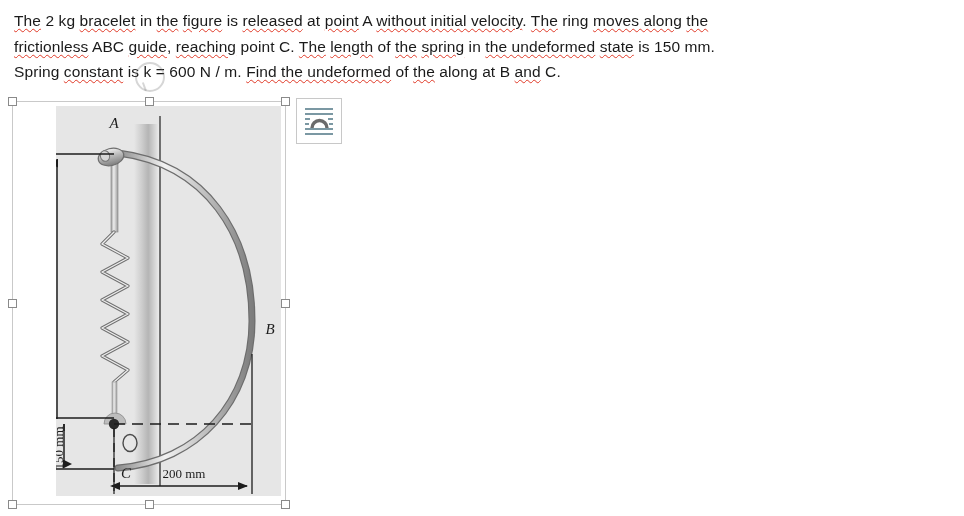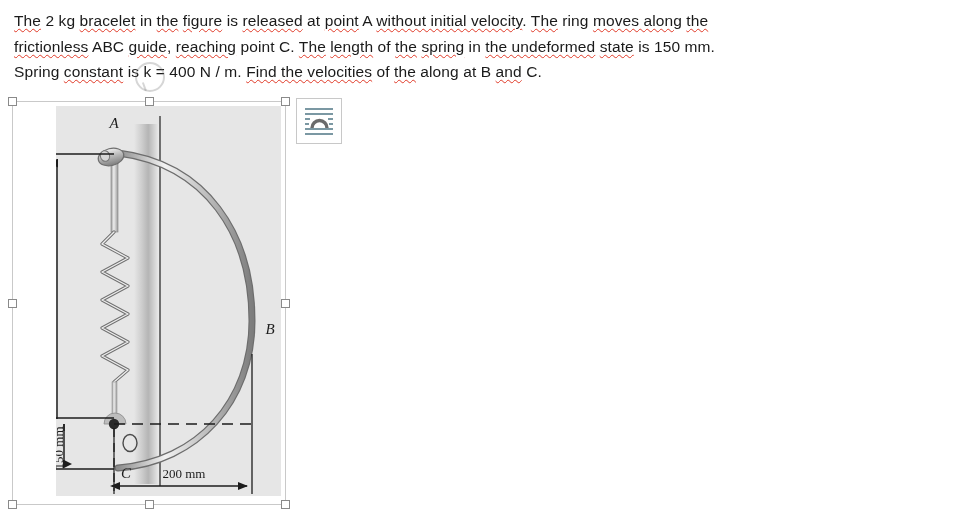--- a/index.html
+++ b/index.html
@@ -147,21 +147,21 @@
     font-size: 15px;
     fill: #1c1c1c;
   }
 </style>
 </head>
 <body>
 
 <div id="problem-text">
   <div class="text-line"><span class="sp">The</span><span> 2 kg </span><span class="sp">bracelet</span><span> in </span><span class="sp">the</span><span> </span><span class="sp">figure</span><span> is </span><span class="sp">released</span><span> at </span><span class="sp">point</span><span> A </span><span class="sp">without initial velocity</span><span>. </span><span class="sp">The</span><span> ring </span><span class="sp">moves along</span><span> </span><span class="sp">the</span></div>
   <div class="text-line"><span class="sp">frictionless</span><span> ABC </span><span class="sp">guide</span><span>, </span><span class="sp">reaching</span><span> point C. </span><span class="sp">The</span><span> </span><span class="sp">length</span><span> of </span><span class="sp">the</span><span> </span><span class="sp">spring</span><span> in </span><span class="sp">the undeformed</span><span> </span><span class="sp">state</span><span> is 150 mm.</span></div>
-  <div class="text-line"><span>Spring </span><span class="sp">constant</span><span> is k = 400 N / m. </span><span class="sp">Find the velocities</span><span> of </span><span class="sp">the</span><span> along at B </span><span class="sp">and</span><span> C.</span></div>
+  <div class="text-line"><span>Spring </span><span class="sp">constant</span><span> is k = 600 N / m. </span><span class="sp">Find the undeformed</span><span> of </span><span class="sp">the</span><span> along at B </span><span class="sp">and</span><span> C.</span></div>
 </div>
 <div id="watermark"></div>
 
 <div id="image-object">
   <div id="image-frame"></div>
 
   <div id="picture-canvas">
     <div id="wall-band"></div>
     <div id="wall-edge"></div>
 

